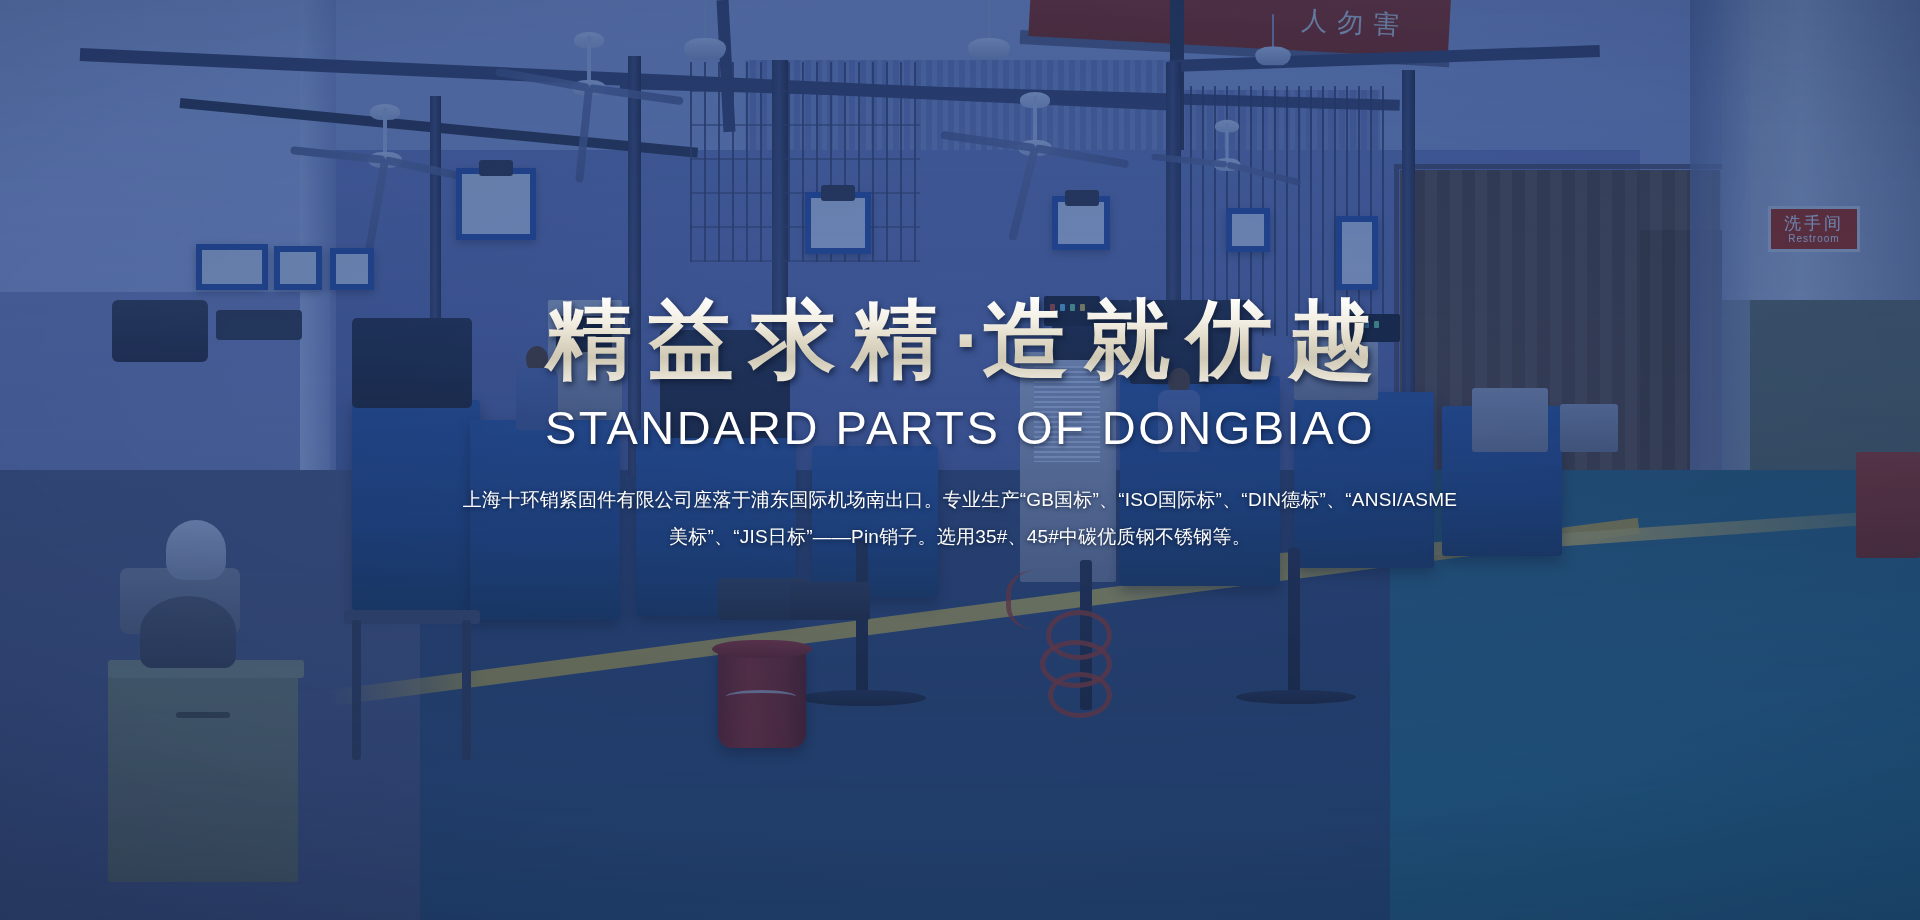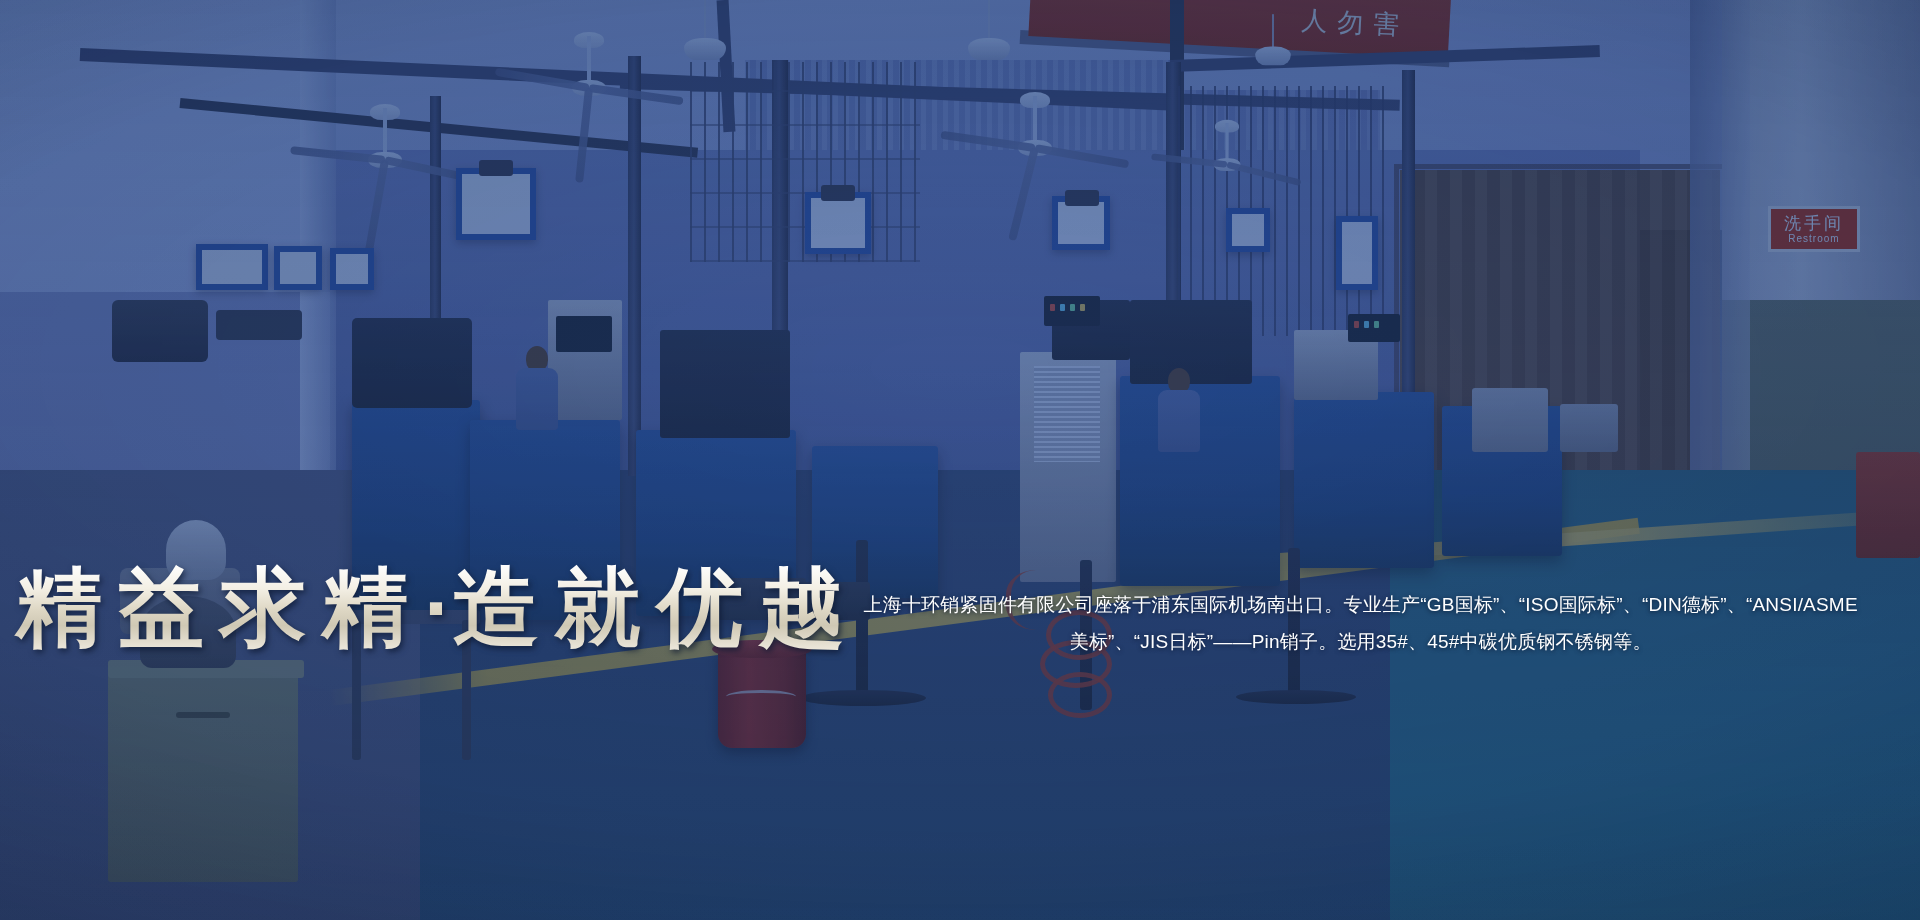--- a/index.html
+++ b/index.html
@@ -148,21 +148,21 @@
     background:
       radial-gradient(120% 90% at 50% 40%,rgba(255,255,255,.05),rgba(0,0,0,.18) 85%);}
   .tint{position:absolute;inset:0;
     background:linear-gradient(180deg,rgba(37,78,150,.56) 0%,rgba(33,70,140,.50) 45%,rgba(28,64,128,.42) 100%);
     mix-blend-mode:multiply;}
   .tint2{position:absolute;inset:0;background:rgba(45,85,160,.22);}
   .vignette{position:absolute;inset:0;
     background:radial-gradient(130% 100% at 50% 45%,rgba(0,0,0,0) 45%,rgba(8,18,40,.35) 100%);}
 
   
-  .hero{position:absolute;inset:0;display:flex;flex-direction:row;
+  .hero{position:absolute;inset:0;display:flex;flex-direction:column;
     align-items:center;justify-content:flex-start;padding-top:296px;
     box-sizing:border-box;z-index:40;}
 
   .hero-title{
     font-size:86px;line-height:1.02;font-weight:700;
     letter-spacing:16px;text-indent:16px;
     background:linear-gradient(180deg,#ffffff 0%,#f3efe4 28%,#ded7c4 52%,#cfc8b4 70%,#efeade 100%);
     -webkit-background-clip:text;background-clip:text;
     color:transparent;-webkit-text-fill-color:transparent;
     filter:drop-shadow(2px 3px 3px rgba(12,24,50,.75));
@@ -376,18 +376,19 @@
     <div class="tint2"></div>
     <div class="vignette"></div>
   </div>
 
   <div class="hero">
 
     <div class="hero-title">
       <span>精益求精</span><span class="hero-sep">·</span><span>造就优越</span>
     </div>
 
+    <div class="hero-sub">STANDARD PARTS OF DONGBIAO</div>
 
     <div class="hero-desc">上海十环销紧固件有限公司座落于浦东国际机场南出口。专业生产“GB国标”、“ISO国际标”、“DIN德标”、“ANSI/ASME美标”、“JIS日标”——Pin销子。选用35#、45#中碳优质钢不锈钢等。</div>
 
   </div>
 
 </div>
 
 </body></html>

